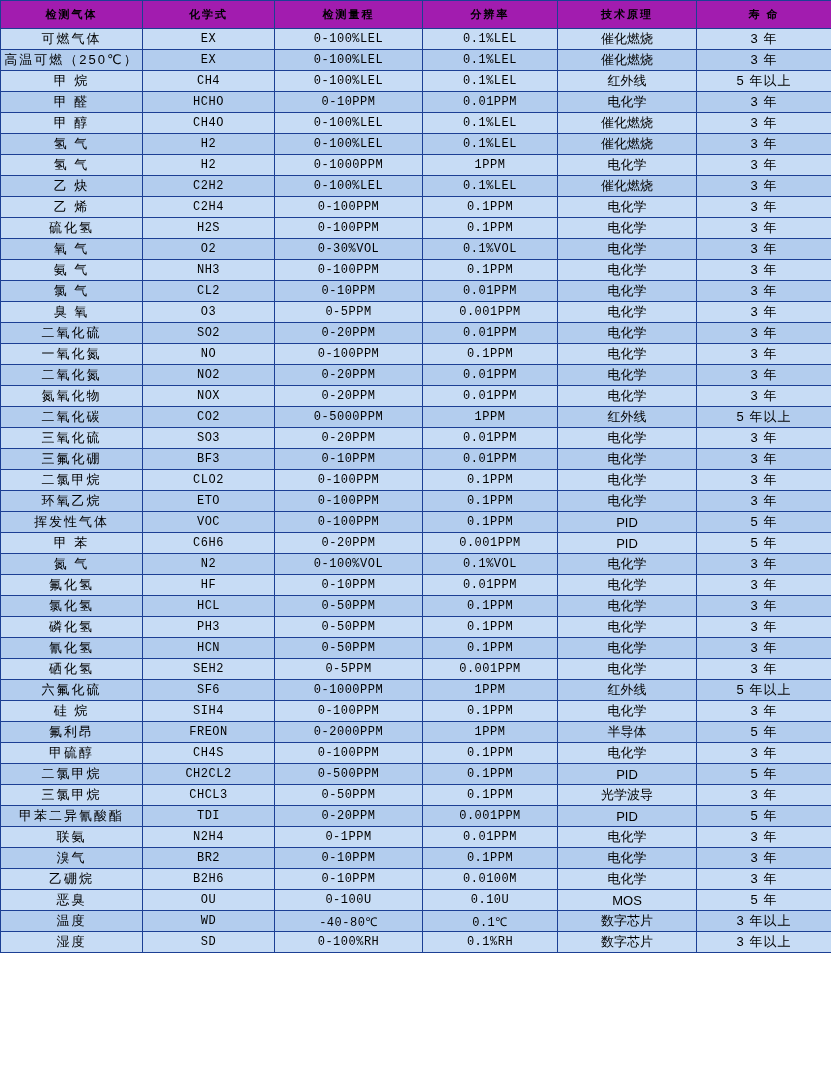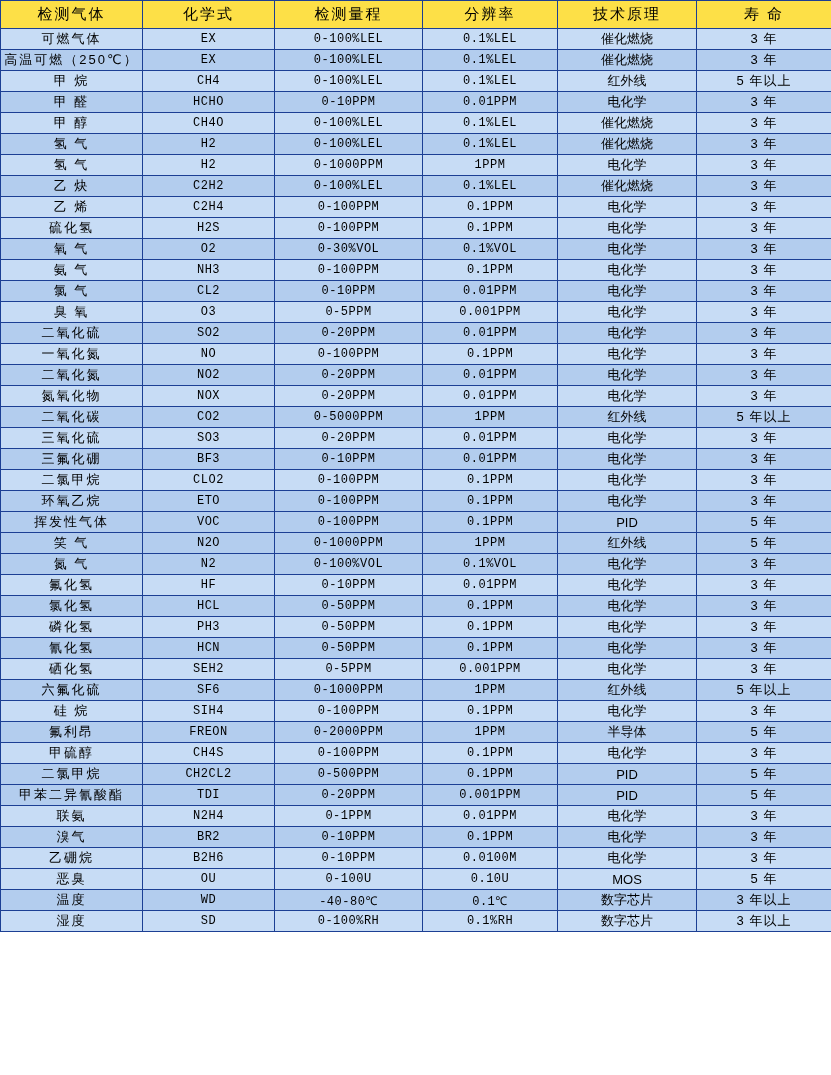--- a/index.html
+++ b/index.html
@@ -29,23 +29,23 @@
     border: 1px solid #1c3f94;
     text-align: center;
     vertical-align: middle;
     color: #000000;
     padding: 0;
     overflow: hidden;
     white-space: nowrap;
   }
   #gas-table thead th {
     height: 27px;
-    background: #fde047;
-    font-size: 15px;
-    font-weight: normal;
+    background: #a21caf;
+    font-size: 11px;
+    font-weight: bold;
     letter-spacing: 2px;
   }
   #gas-table tbody td {
     height: 20px;
     font-size: 13px;
     background: #c7dcf5;
   }
   #gas-table tbody tr.alt td {
     background: #b3cdee;
   }
@@ -271,26 +271,26 @@
         <td class="life">3 年</td>
       </tr>
       <tr class="alt">
         <td class="name">挥发性气体</td>
         <td class="formula">VOC</td>
         <td class="range">0-100PPM</td>
         <td class="res">0.1PPM</td>
         <td class="principle">PID</td>
         <td class="life">5 年</td>
       </tr>
-      <tr class="alt">
-        <td class="name">笑 气</td>
-        <td class="formula">N2O</td>
-        <td class="range">0-1000PPM</td>
-        <td class="res">1PPM</td>
-        <td class="principle">红外线</td>
+      <tr>
+        <td class="name">甲 苯</td>
+        <td class="formula">C6H6</td>
+        <td class="range">0-20PPM</td>
+        <td class="res">0.001PPM</td>
+        <td class="principle">PID</td>
         <td class="life">5 年</td>
       </tr>
       <tr class="alt">
         <td class="name">氮 气</td>
         <td class="formula">N2</td>
         <td class="range">0-100%VOL</td>
         <td class="res">0.1%VOL</td>
         <td class="principle">电化学</td>
         <td class="life">3 年</td>
       </tr>
@@ -367,20 +367,28 @@
         <td class="life">3 年</td>
       </tr>
       <tr class="alt">
         <td class="name">二氯甲烷</td>
         <td class="formula">CH2CL2</td>
         <td class="range">0-500PPM</td>
         <td class="res">0.1PPM</td>
         <td class="principle">PID</td>
         <td class="life">5 年</td>
       </tr>
+      <tr>
+        <td class="name">三氯甲烷</td>
+        <td class="formula">CHCL3</td>
+        <td class="range">0-50PPM</td>
+        <td class="res">0.1PPM</td>
+        <td class="principle">光学波导</td>
+        <td class="life">3 年</td>
+      </tr>
       <tr class="alt">
         <td class="name">甲苯二异氰酸酯</td>
         <td class="formula">TDI</td>
         <td class="range">0-20PPM</td>
         <td class="res">0.001PPM</td>
         <td class="principle">PID</td>
         <td class="life">5 年</td>
       </tr>
       <tr>
         <td class="name">联氨</td>

